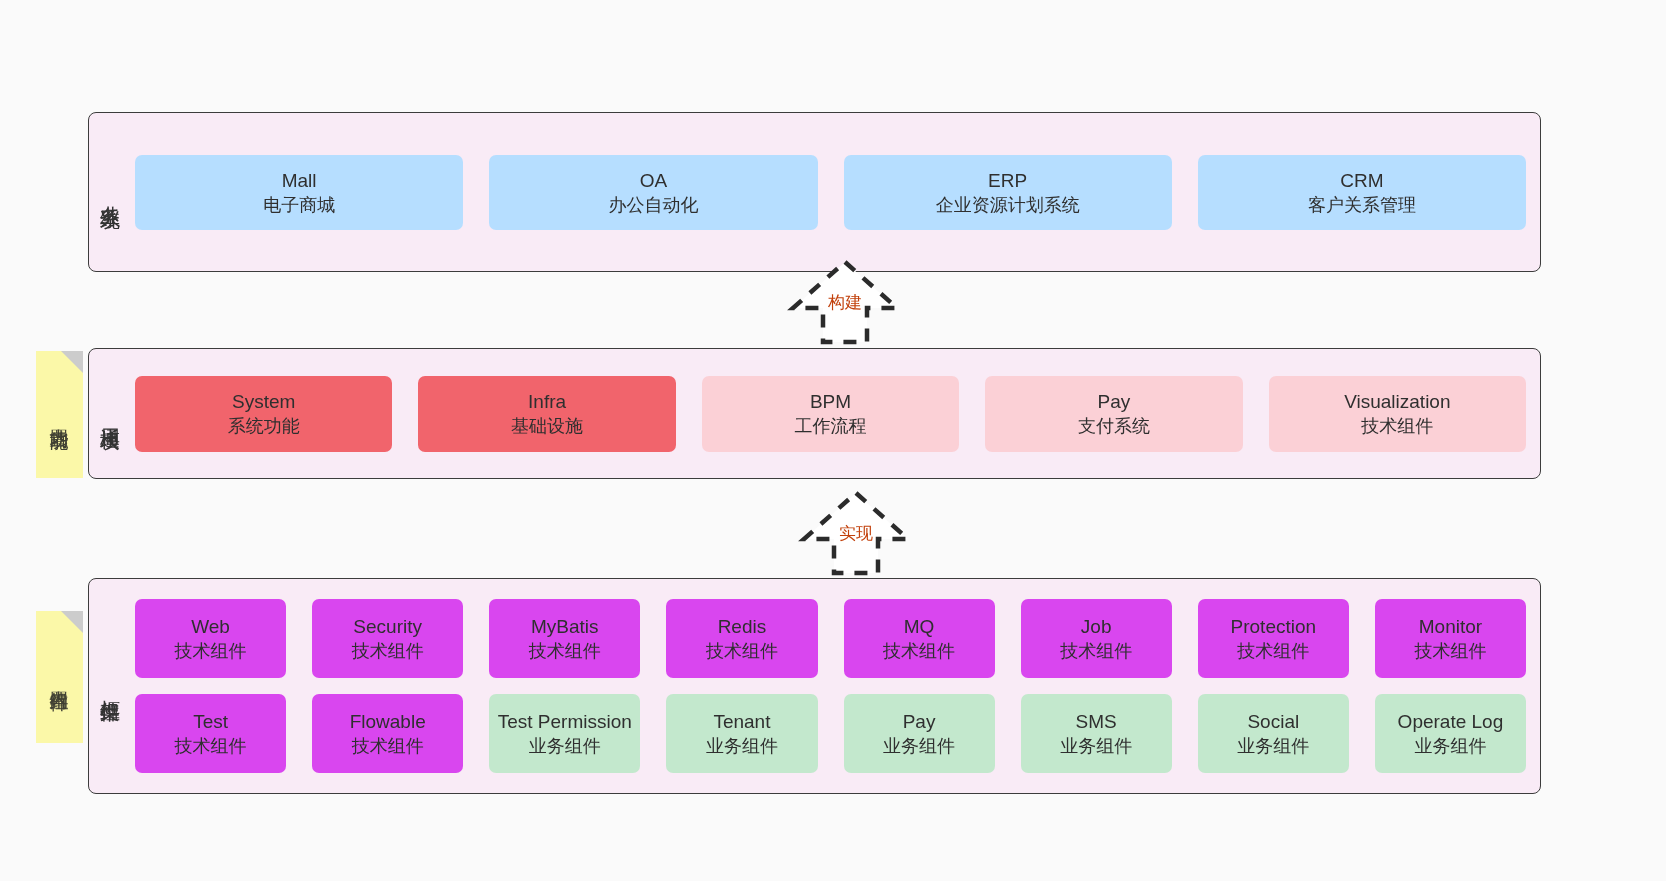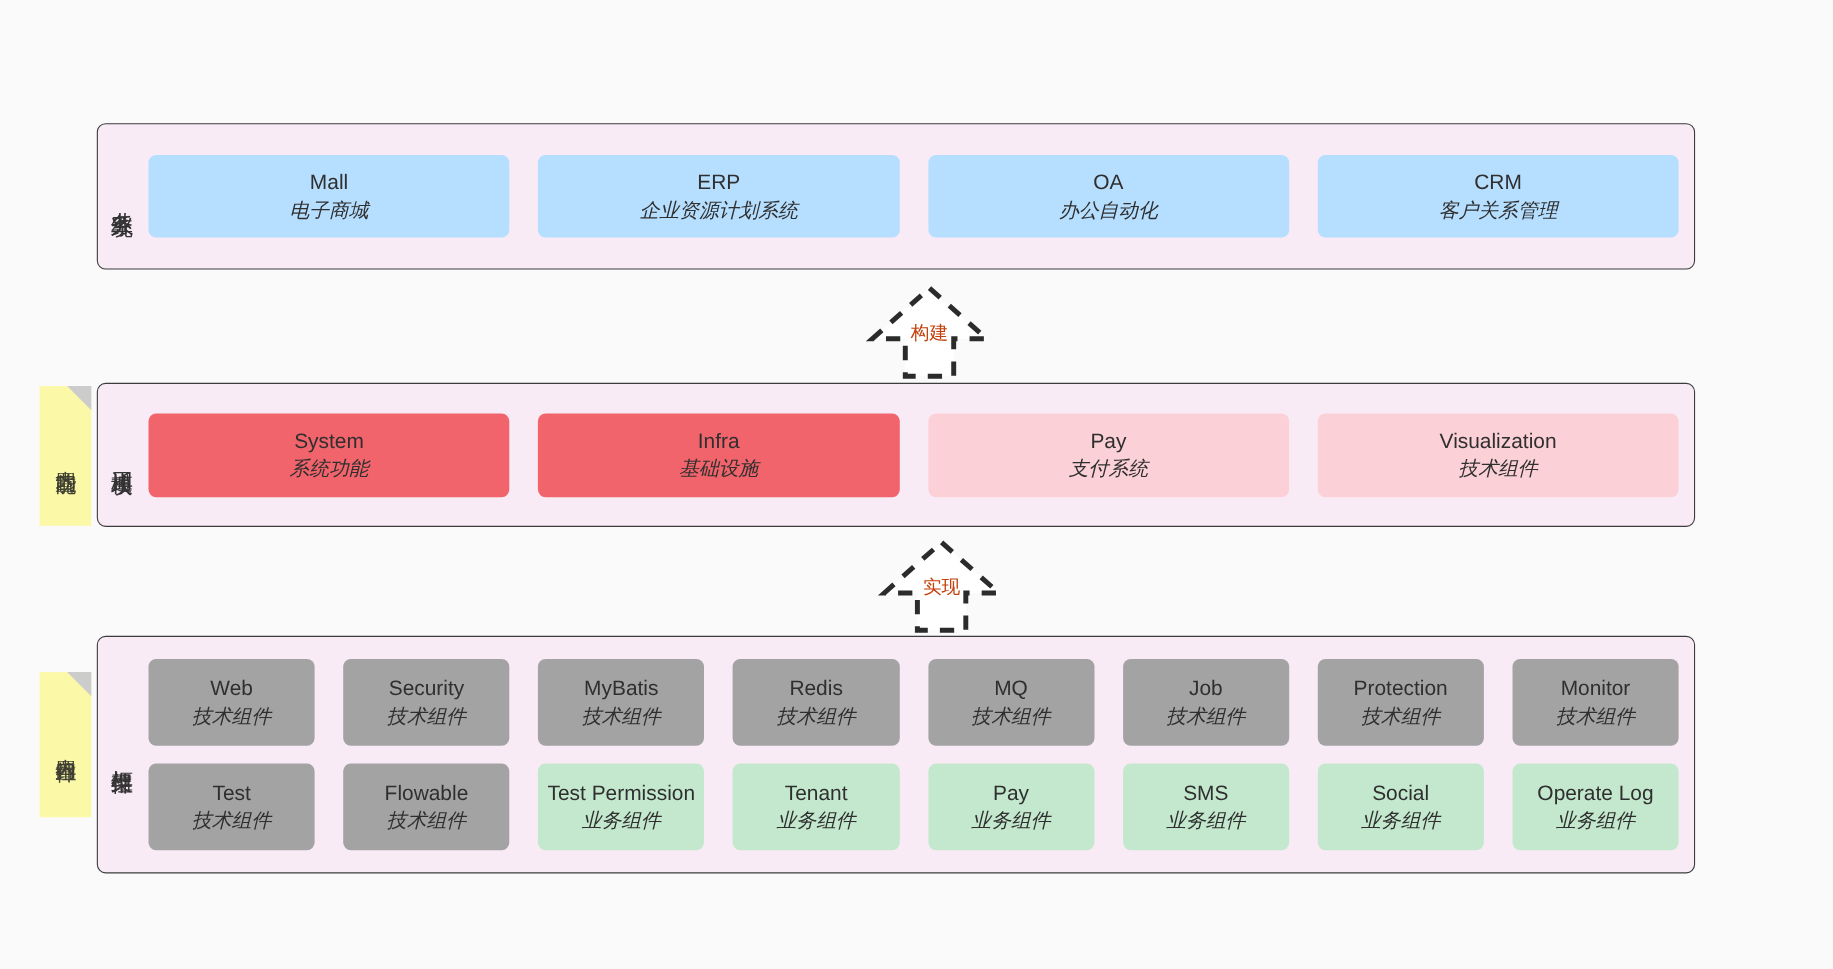--- a/index.html
+++ b/index.html
@@ -78,32 +78,31 @@
     font-size: 19px;
     line-height: 25px;
     color: #2f2f2f;
     box-sizing: border-box;
     padding: 4px 6px;
     user-select: none;
   }
   .card .cn {
     font-size: 18px;
     line-height: 24px;
-    font-style: italic;
   }
 
   
   .c-blue        { background: #b6deff; }
   .c-red         { background: #f1646c; }
   .c-pink        { background: #fbd0d6; }
-  .c-green       { background: #a3a3a3; align-items: center; }
+  .c-green       { background: #d946ef; align-items: center; }
   .c-green-light { background: #c3e8cd; }
 
   
-  #layer-business { left: 88px;  top: 112px; width: 1453px; height: 133px; }
+  #layer-business { left: 88px;  top: 112px; width: 1453px; height: 160px; }
   #layer-modules  { left: 88px;  top: 348px; width: 1453px; height: 131px; }
   #layer-framework{ left: 88px;  top: 578px; width: 1453px; height: 216px; }
 
   #layer-business  .card-row { height: 75px; }
   #layer-modules   .card-row { height: 76px; border-radius: 19px; }
   #layer-framework .card-row { height: 79px; }
 
   
   .sticky {
     position: absolute;
@@ -163,27 +162,27 @@
     <div class="layer-title">业务系统</div>
     <div class="layer-body">
       <div class="card-row">
 
         <div class="card c-blue">
           <span class="en">Mall</span>
           <span class="cn">电子商城</span>
         </div>
 
         <div class="card c-blue">
+          <span class="en">OA</span>
+          <span class="cn">办公自动化</span>
+        </div>
+
+        <div class="card c-blue">
           <span class="en">ERP</span>
           <span class="cn">企业资源计划系统</span>
-        </div>
-
-        <div class="card c-blue">
-          <span class="en">OA</span>
-          <span class="cn">办公自动化</span>
         </div>
 
         <div class="card c-blue">
           <span class="en">CRM</span>
           <span class="cn">客户关系管理</span>
         </div>
 
 
 
       </div>
@@ -210,20 +209,24 @@
         <div class="card c-red">
           <span class="en">System</span>
           <span class="cn">系统功能</span>
         </div>
 
         <div class="card c-red">
           <span class="en">Infra</span>
           <span class="cn">基础设施</span>
         </div>
 
+        <div class="card c-pink">
+          <span class="en">BPM</span>
+          <span class="cn">工作流程</span>
+        </div>
 
         <div class="card c-pink">
           <span class="en">Pay</span>
           <span class="cn">支付系统</span>
         </div>
 
 
         <div class="card c-pink">
           <span class="en">Visualization</span>
           <span class="cn">技术组件</span>

